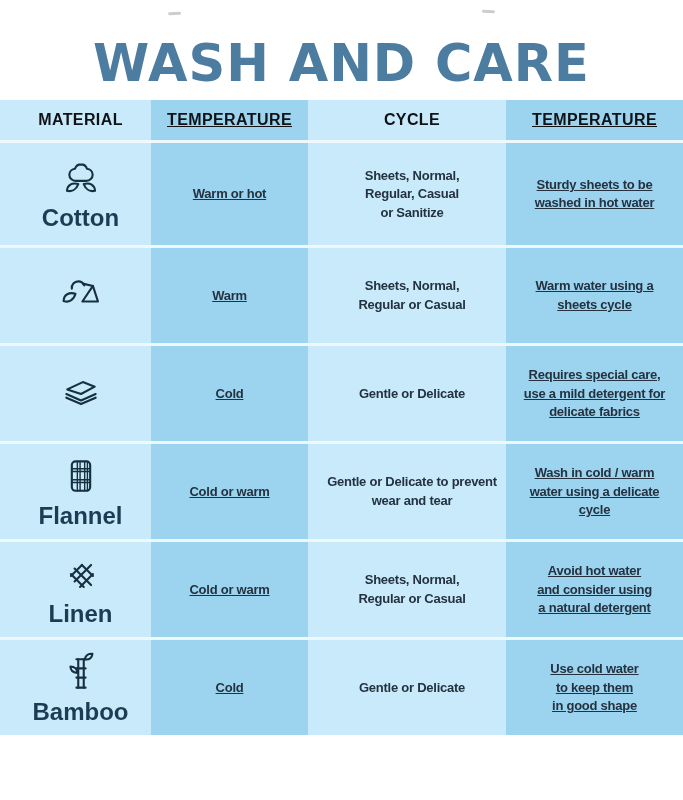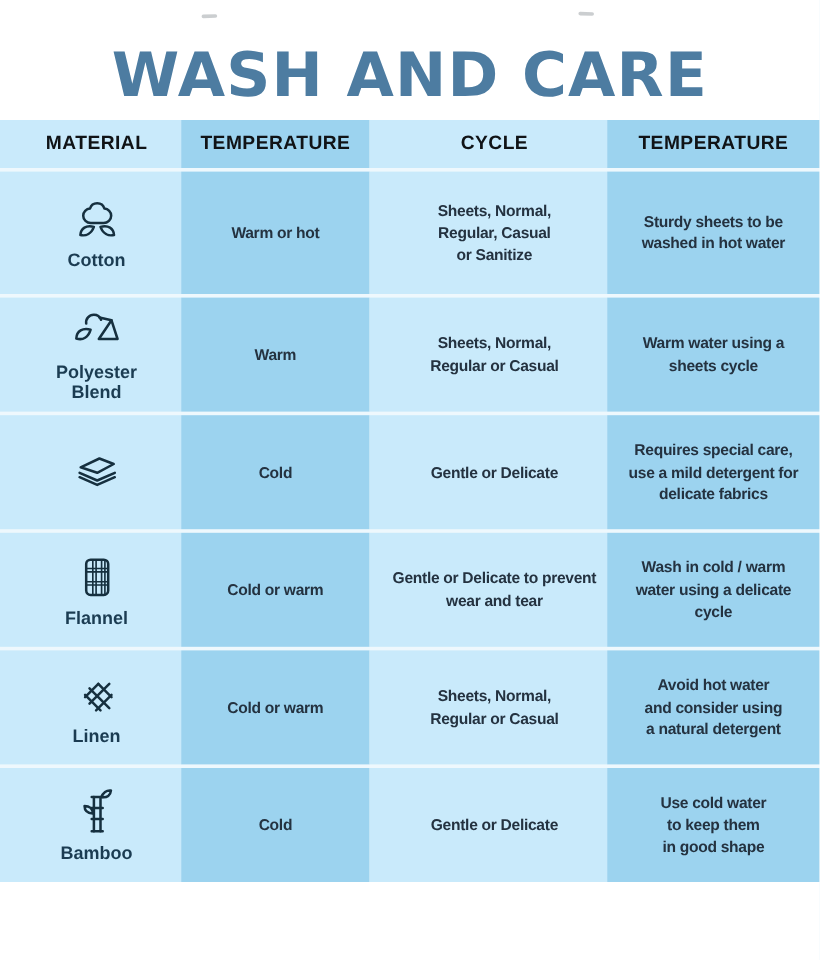--- a/index.html
+++ b/index.html
@@ -25,30 +25,30 @@
     grid-template-rows:40px 102px 95px 95px 95px 95px 95px;
     row-gap:3px;
     background:var(--separator,#eef8fd);
   }
   .row{display:contents;}
   .cell{
     display:flex;align-items:center;justify-content:center;
     text-align:center;padding:4px 3px;box-sizing:border-box;
   }
   .c-light{background:var(--col-light,#c9eafb);padding-left:13px;}
-  .c-dark{background:var(--col-dark,#9cd3ef);}
+  .c-dark{background:var(--col-dark,#9cd3ef);text-decoration:underline;}
   .header-cell{
     font-weight:bold;font-size:16px;letter-spacing:.4px;
     color:var(--header-text,#101316);
   }
   .material-cell{flex-direction:column;gap:3px;}
   .material-cell .icon{display:block;line-height:0;}
   .material-cell .icon svg{stroke:#16303f;fill:none;stroke-width:2.3;stroke-linecap:round;stroke-linejoin:round;}
   .material-name{
-    font-weight:bold;font-size:15px;line-height:1.15;white-space:pre-line;
+    font-weight:bold;font-size:24px;line-height:1.15;white-space:pre-line;
     color:var(--material-text,#1b3c52);
   }
   .body-text{
     font-weight:bold;font-size:13px;line-height:1.42;letter-spacing:-.25px;
     white-space:pre-line;color:var(--body-text,#243240);
   }
 </style>
 </head>
 <body>
 
@@ -90,22 +90,20 @@
   <div class="row">
     <div class="cell c-light material-cell">
       <span class="icon">
         <svg width="44" height="44" viewBox="0 0 48 48">
           <path d="M14 16a7 7 0 0 1 7-8 7 7 0 0 1 6.5 4.5"></path>
           <path d="M26 10.5 37 13"></path>
           <path d="M37 13l5.5 17h-17z"></path>
           <path d="M18 21.5c-2 7-7 10-13 8 .3-7 6-10 13-8z"></path>
         </svg>
       </span>
-      <div class="material-name">Polyester
-Blend</div>
     </div>
     <div class="cell c-dark body-text">Warm</div>
     <div class="cell c-light body-text">Sheets, Normal,
 Regular or Casual</div>
     <div class="cell c-dark body-text">Warm water using a
 sheets cycle</div>
   </div>
 
   <div class="row">
     <div class="cell c-light material-cell">

